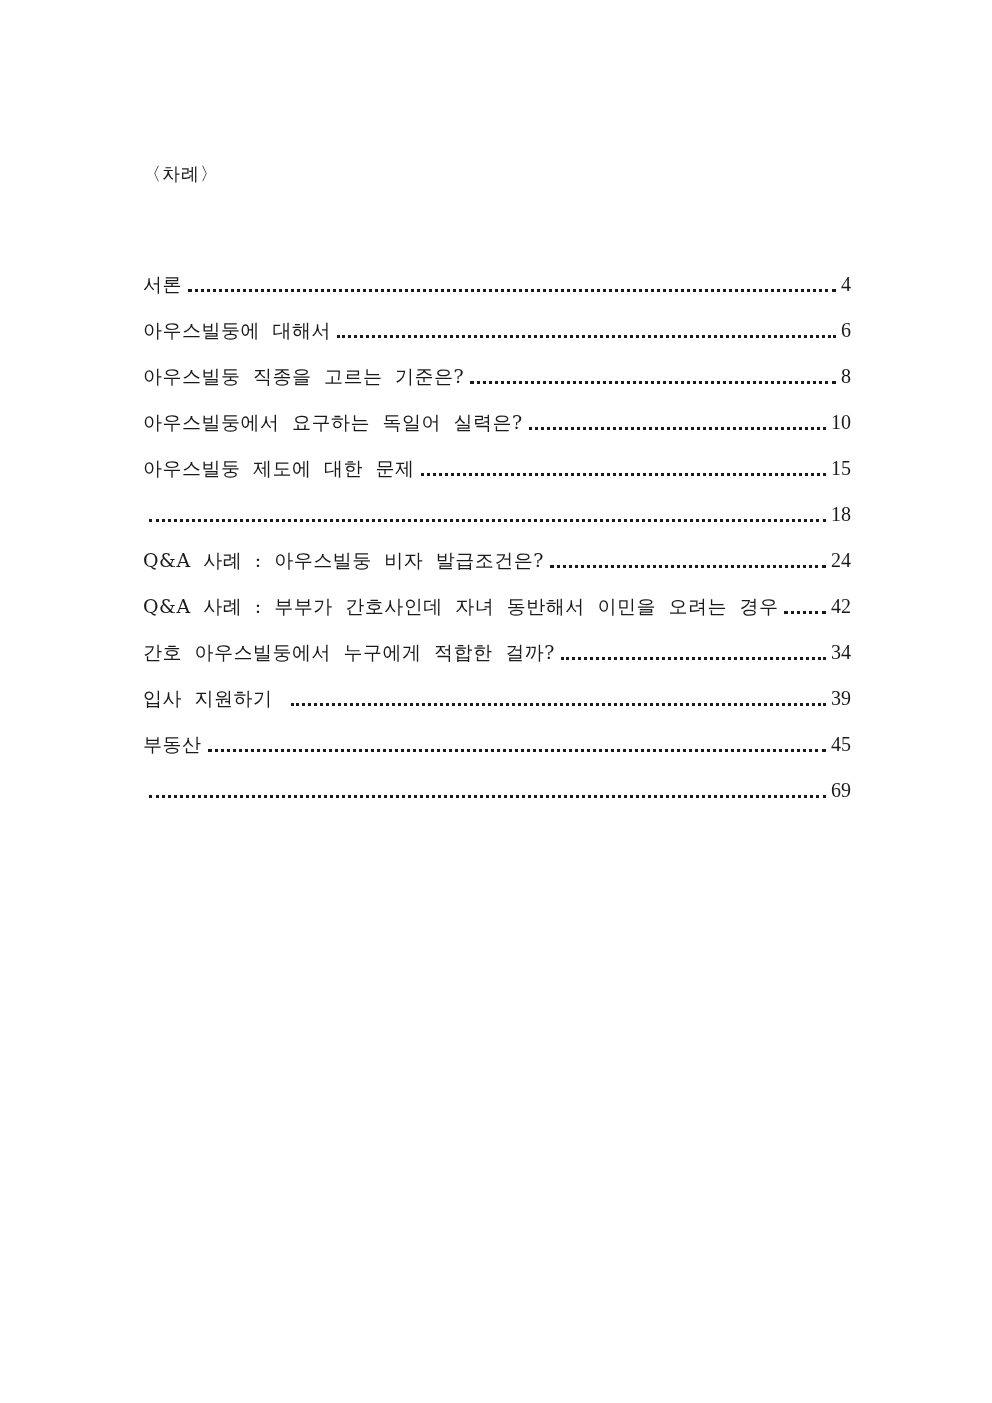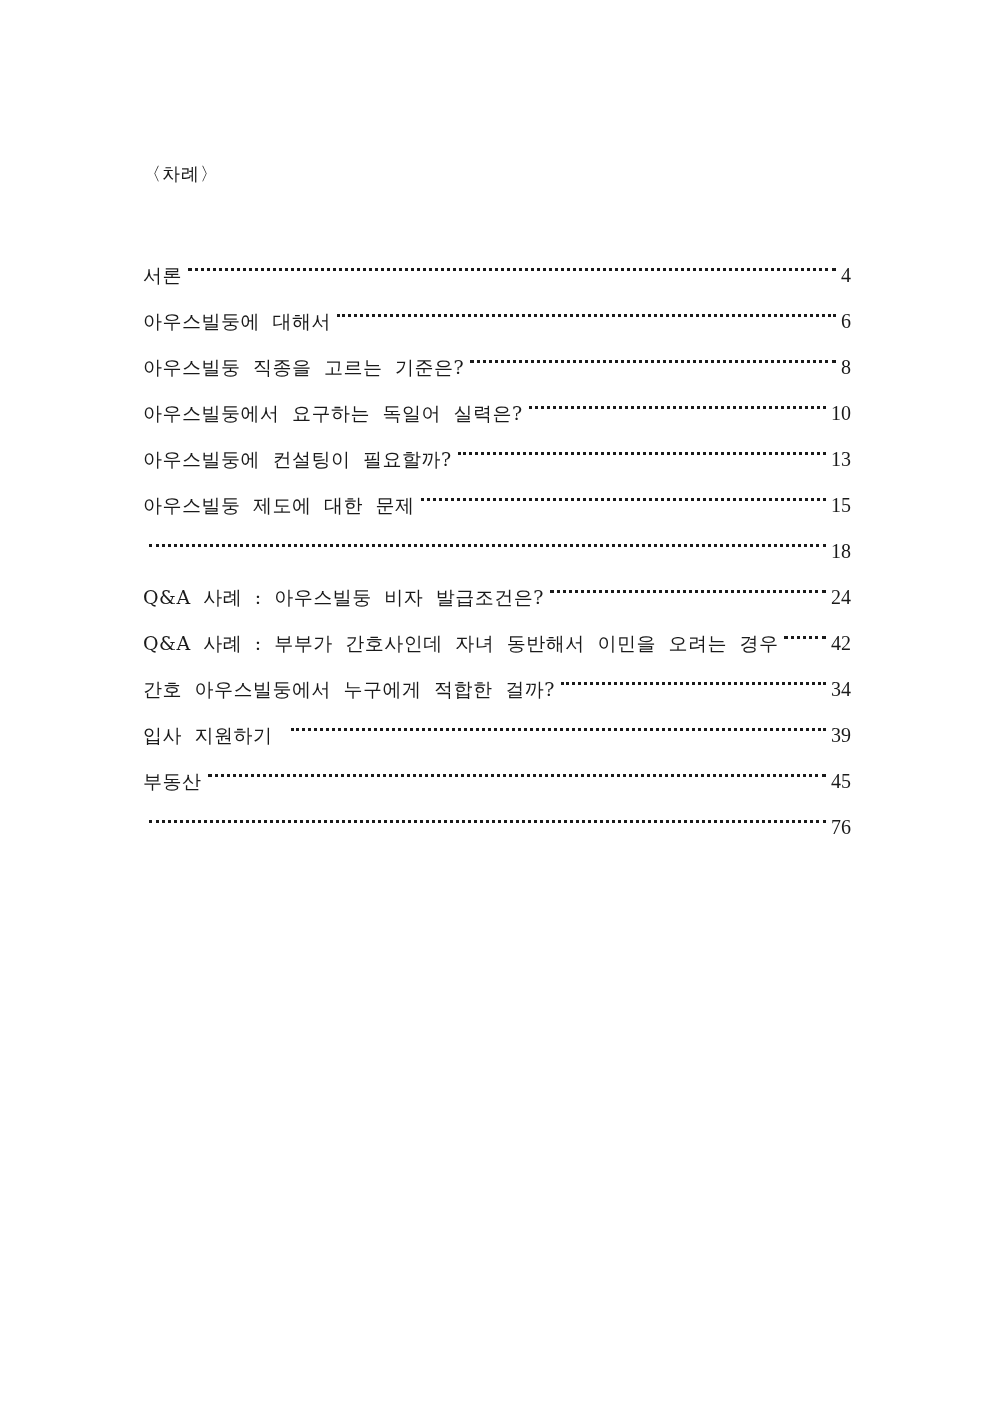--- a/index.html
+++ b/index.html
@@ -10,21 +10,21 @@
   }
   .toc-heading {
     position: absolute; left: 143px; top: 160px;
     font-size: 18px; line-height: 28px; letter-spacing: 1px;
   }
   .toc-list {
     position: absolute; left: 143px; top: 252px; width: 708px;
     margin: 0; padding: 0; list-style: none;
   }
   .toc-row {
-    display: flex; align-items: center;
+    display: flex; align-items: flex-end;
     height: 46px; font-size: 19px; line-height: 28px;
     letter-spacing: 0.5px;
   }
   .toc-title { white-space: pre; flex: 0 0 auto; word-spacing: 6px; }
   .toc-leader {
     flex: 1 1 auto; margin: 0 5px 0 6px;
     border-bottom: 3px dotted #1a1a1a; height: 0;
     transform: translateY(-6px);
   }
   .toc-page {
@@ -52,25 +52,20 @@
       <span class="toc-title">아우스빌둥 직종을 고르는 기준은?</span>
       <span class="toc-leader"></span>
       <span class="toc-page">8</span>
     </li>
   <li class="toc-row">
       <span class="toc-title">아우스빌둥에서 요구하는 독일어 실력은?</span>
       <span class="toc-leader"></span>
       <span class="toc-page">10</span>
     </li>
   <li class="toc-row">
-      <span class="toc-title">아우스빌둥에 컨설팅이 필요할까?</span>
-      <span class="toc-leader"></span>
-      <span class="toc-page">13</span>
-    </li>
-  <li class="toc-row">
       <span class="toc-title">아우스빌둥 제도에 대한 문제</span>
       <span class="toc-leader"></span>
       <span class="toc-page">15</span>
     </li>
   <li class="toc-row">
       <span class="toc-leader"></span>
       <span class="toc-page">18</span>
     </li>
   <li class="toc-row">
       <span class="toc-title">Q&amp;A 사례 : 아우스빌둥 비자 발급조건은?</span>
@@ -92,15 +87,15 @@
       <span class="toc-leader"></span>
       <span class="toc-page">39</span>
     </li>
   <li class="toc-row">
       <span class="toc-title">부동산</span>
       <span class="toc-leader"></span>
       <span class="toc-page">45</span>
     </li>
   <li class="toc-row">
       <span class="toc-leader"></span>
-      <span class="toc-page">76</span>
+      <span class="toc-page">69</span>
     </li>
 </ul>
 
 </body></html>

